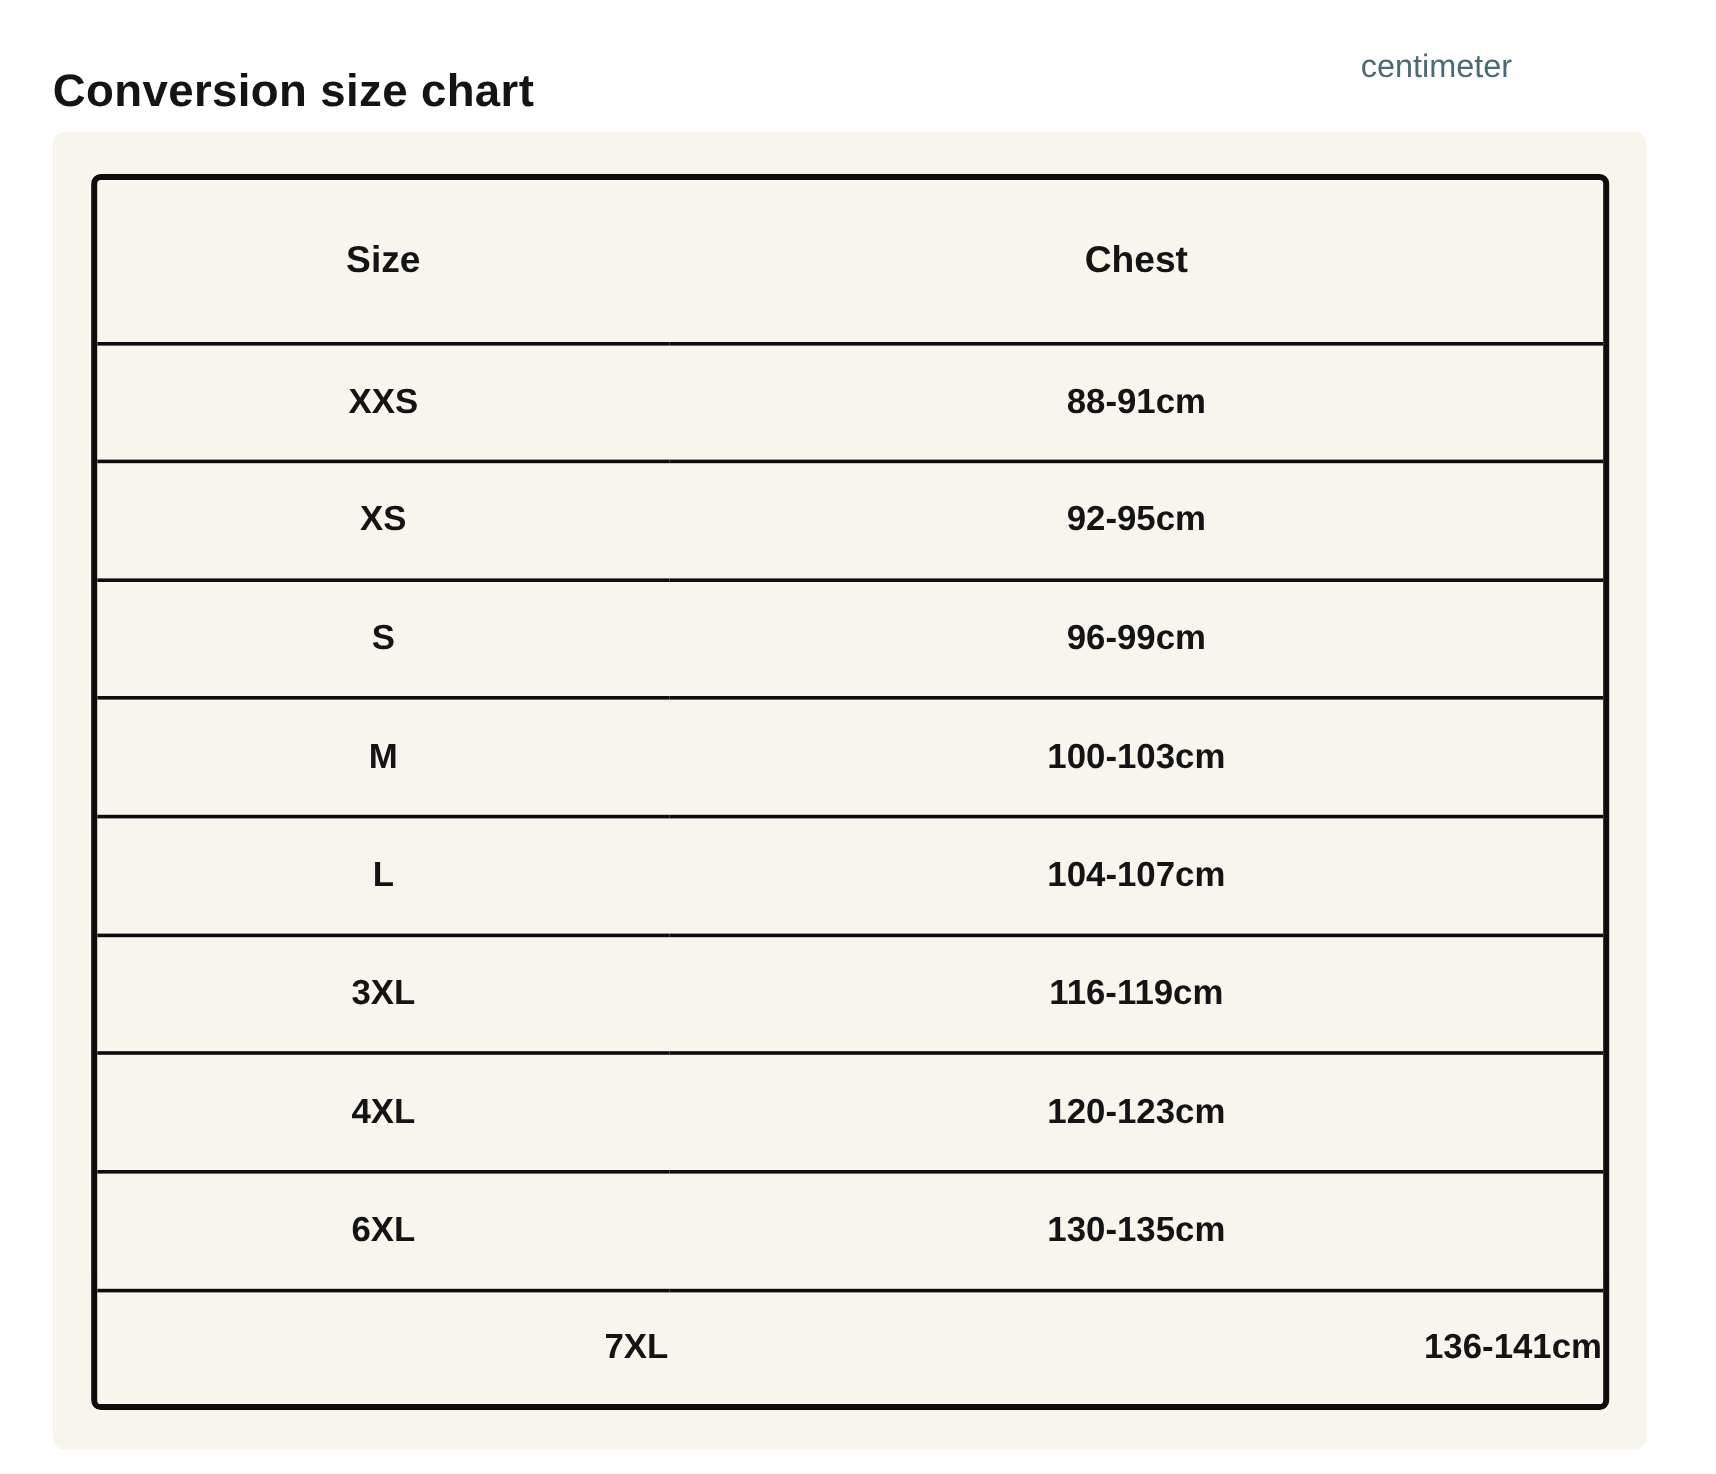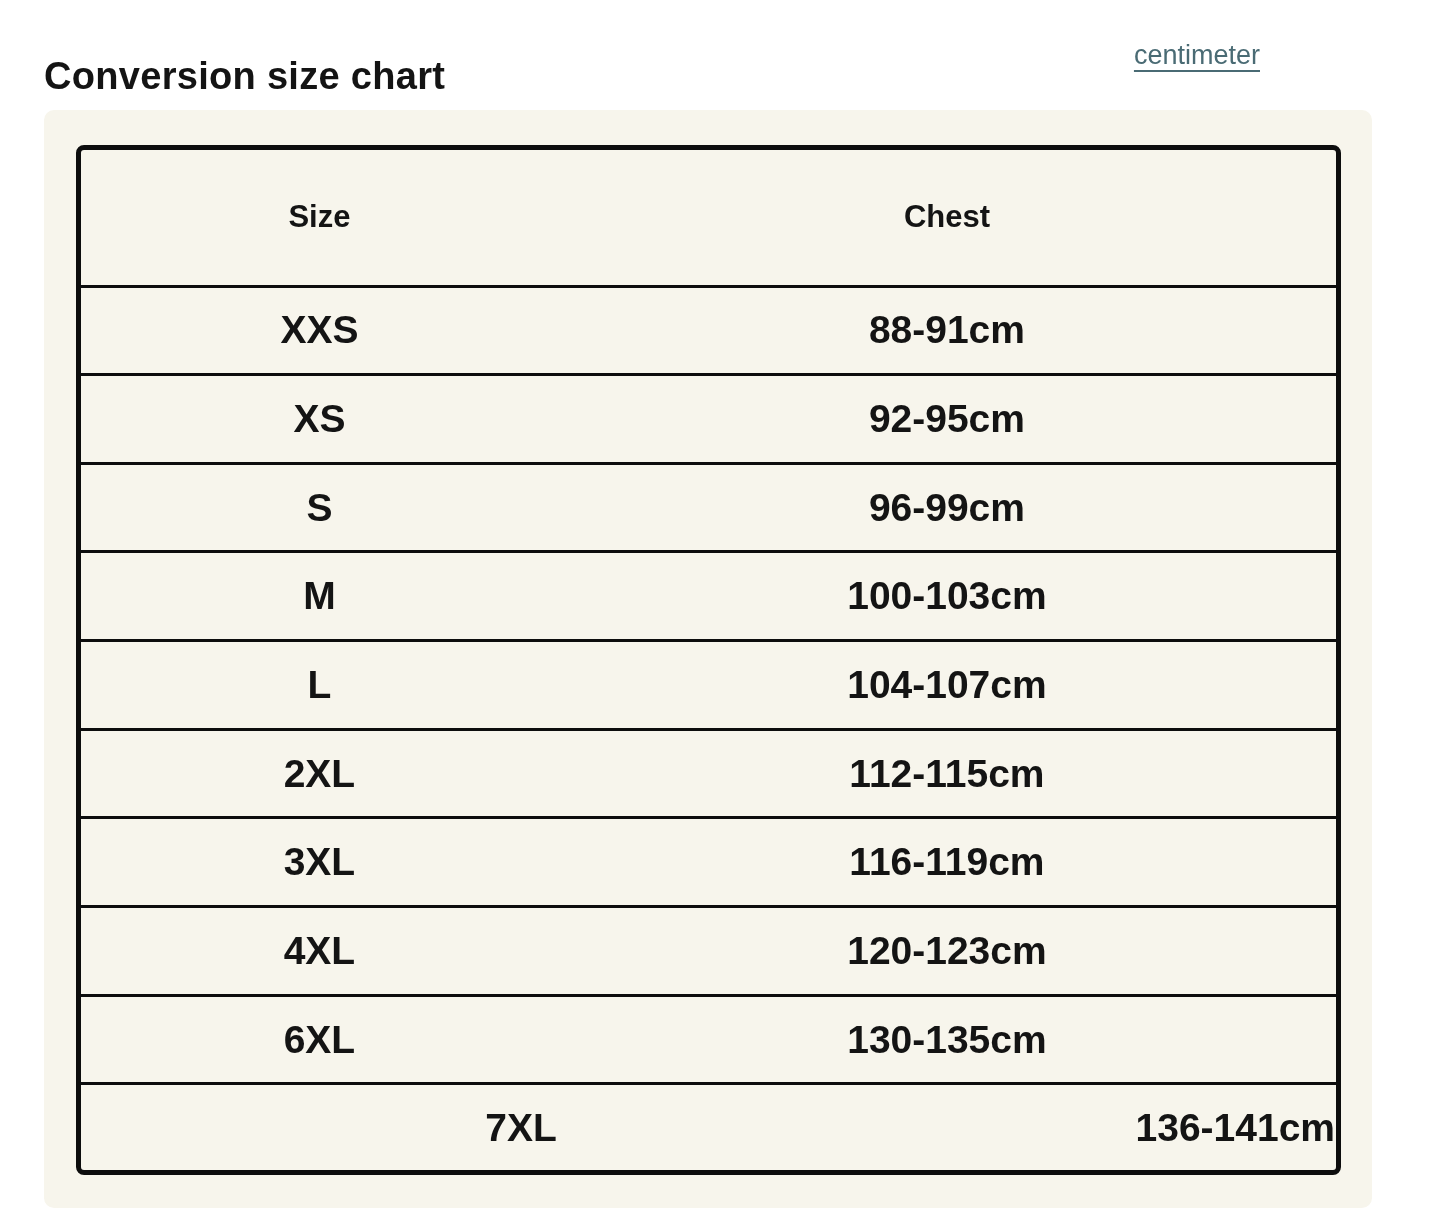--- a/index.html
+++ b/index.html
@@ -33,21 +33,20 @@
     letter-spacing:0.3px;
     color:var(--text-color);
   }
   .unit-link{
     position:absolute;
     right:170px;
     top:40px;
     font-size:27px;
     font-weight:400;
     color:var(--link-color);
-    text-decoration:underline;
     text-decoration-thickness:2px;
     text-underline-offset:6px;
     cursor:pointer;
   }
   .size-chart-card{
     position:absolute;
     left:44px;
     top:110px;
     width:1328px;
     height:1098px;
@@ -76,21 +75,21 @@
     height:136px;
     font-size:31px;
     font-weight:700;
     text-align:center;
     vertical-align:middle;
     border-bottom:3px solid var(--border-color);
     color:var(--text-color);
     margin-left:12px;
   }
   .size-table td{
-    font-size:39px;
+    font-size:29px;
     font-weight:600;
     text-align:center;
     vertical-align:middle;
     border-bottom:3px solid var(--border-color);
     color:var(--text-color);
   }
   .size-table tbody tr:last-child td{
     border-bottom:none;
     text-align:right;
   }
@@ -136,24 +135,20 @@
     <td>M</td>
     <td>100-103cm</td>
   </tr>
 
   <tr>
     <td>L</td>
     <td>104-107cm</td>
   </tr>
 
 
-  <tr>
-    <td>2XL</td>
-    <td>112-115cm</td>
-  </tr>
 
   <tr>
     <td>3XL</td>
     <td>116-119cm</td>
   </tr>
 
   <tr>
     <td>4XL</td>
     <td>120-123cm</td>
   </tr>

